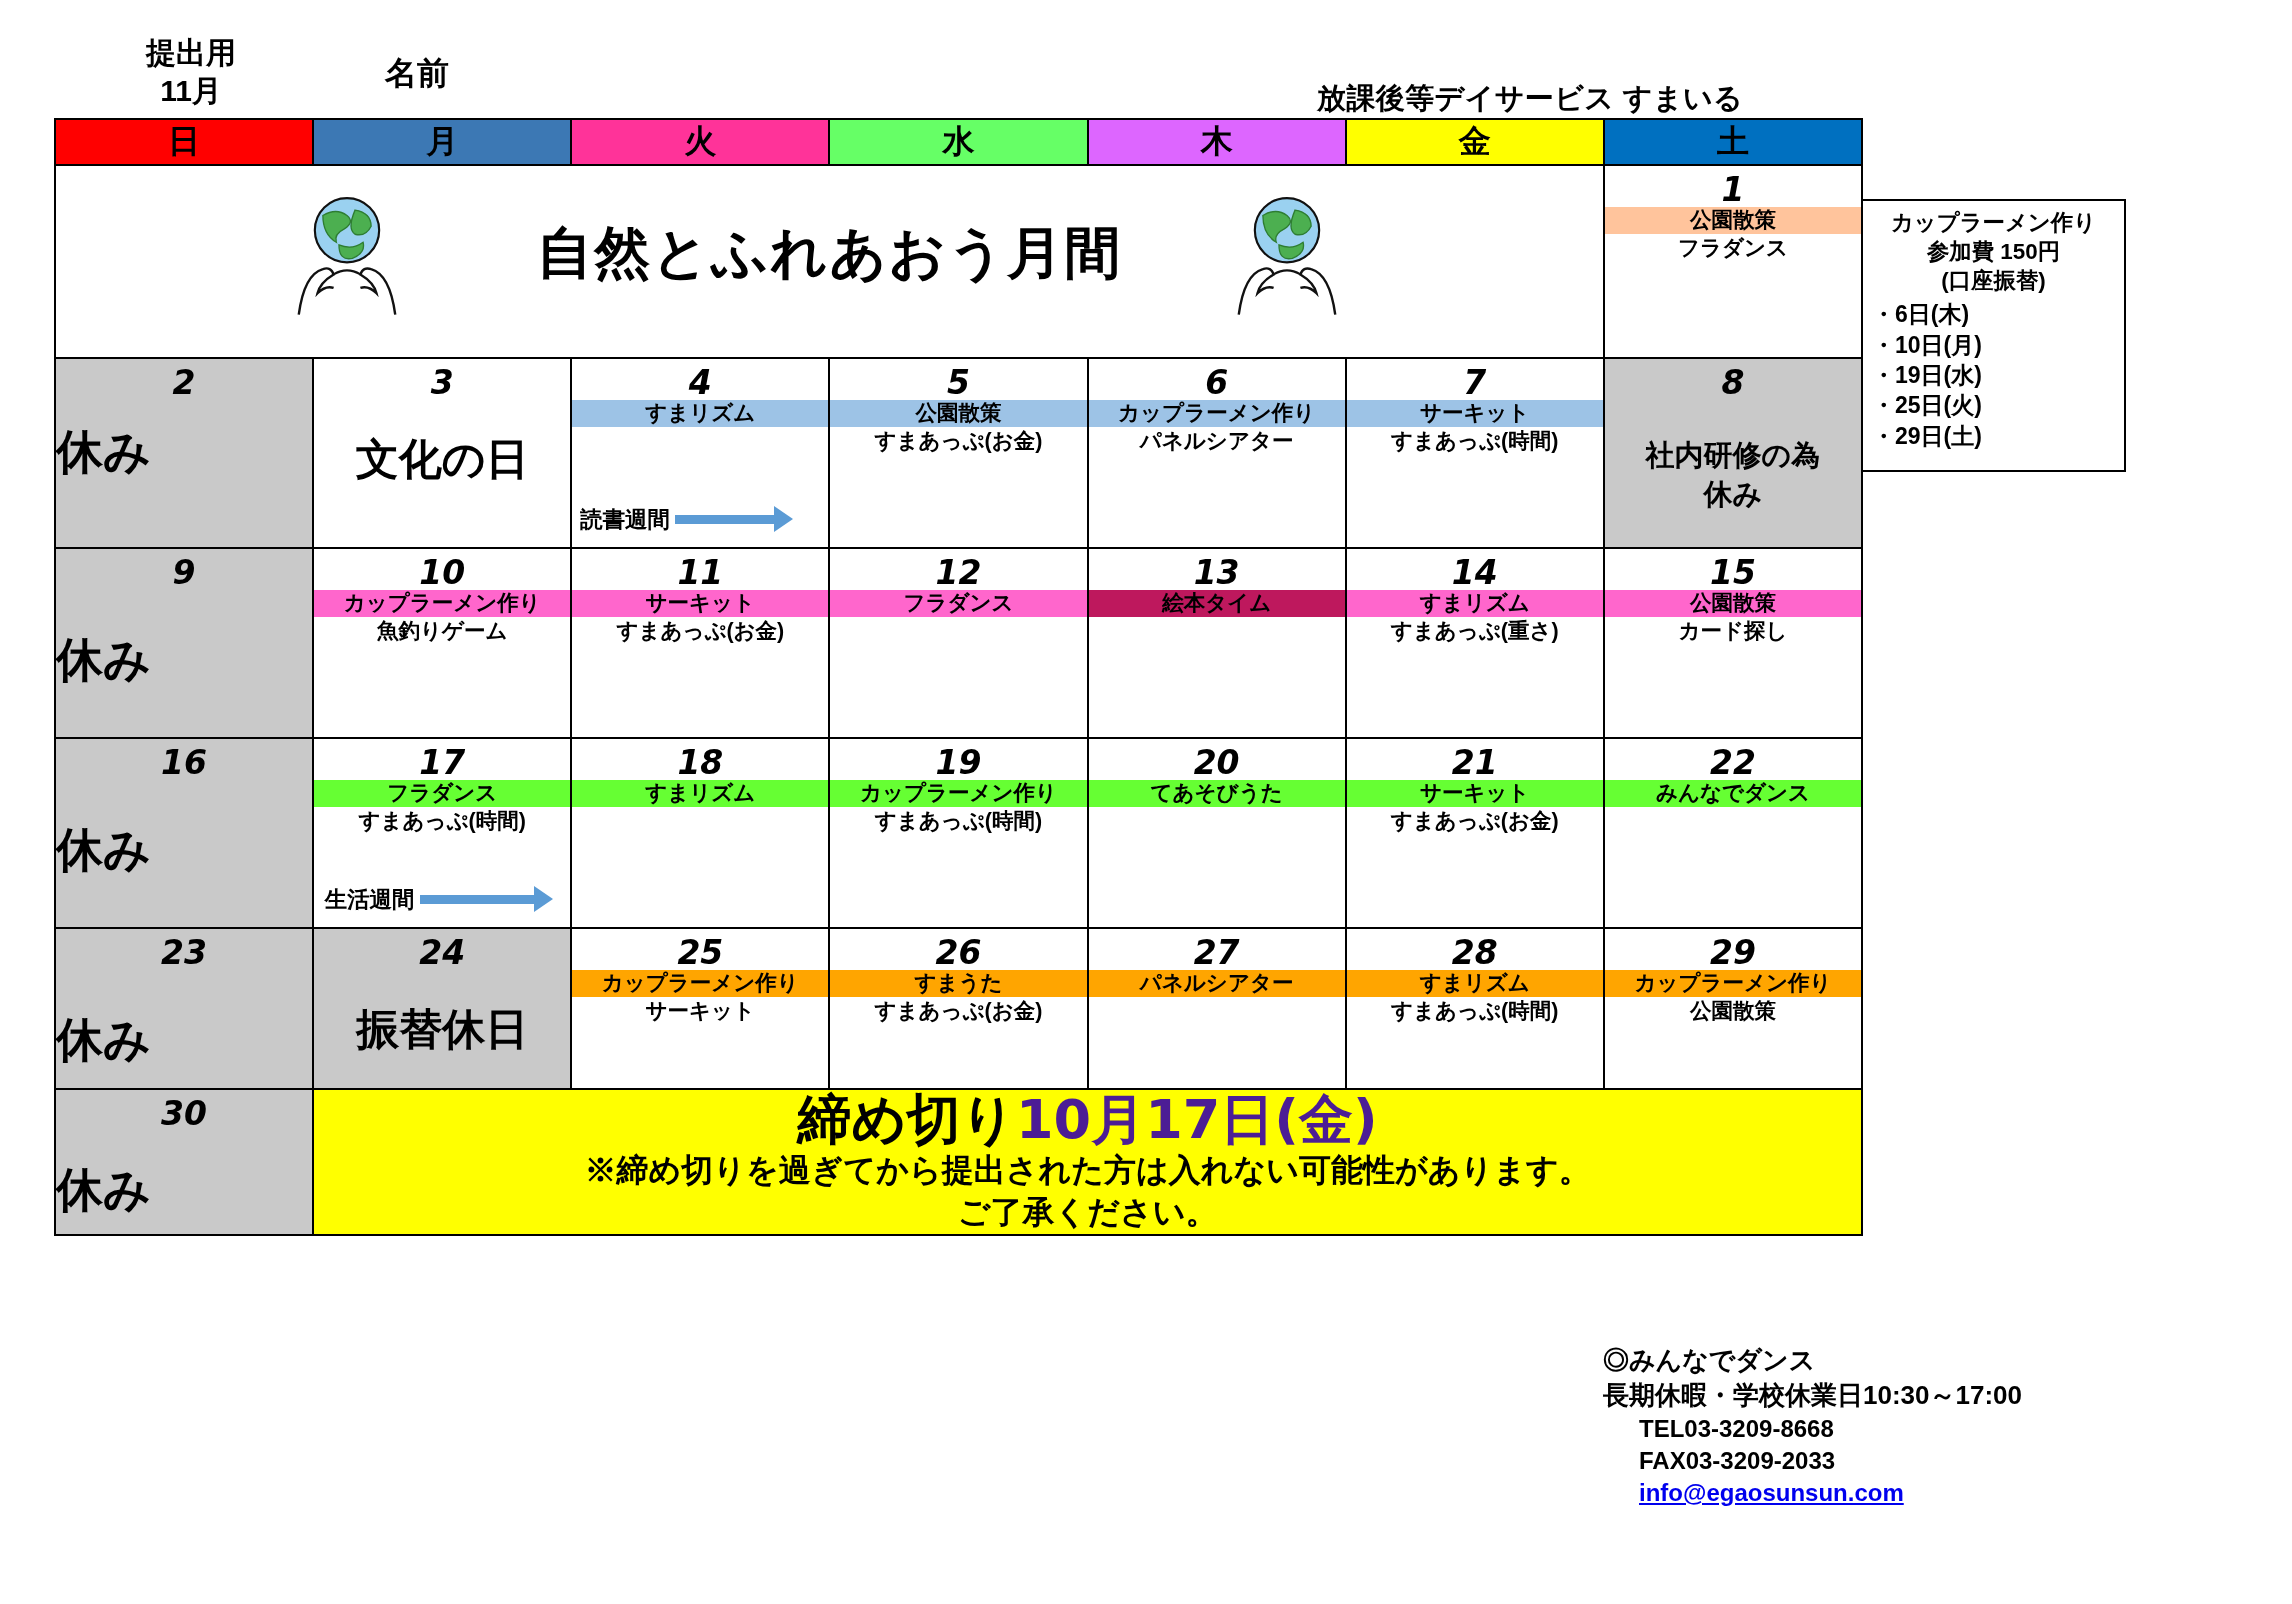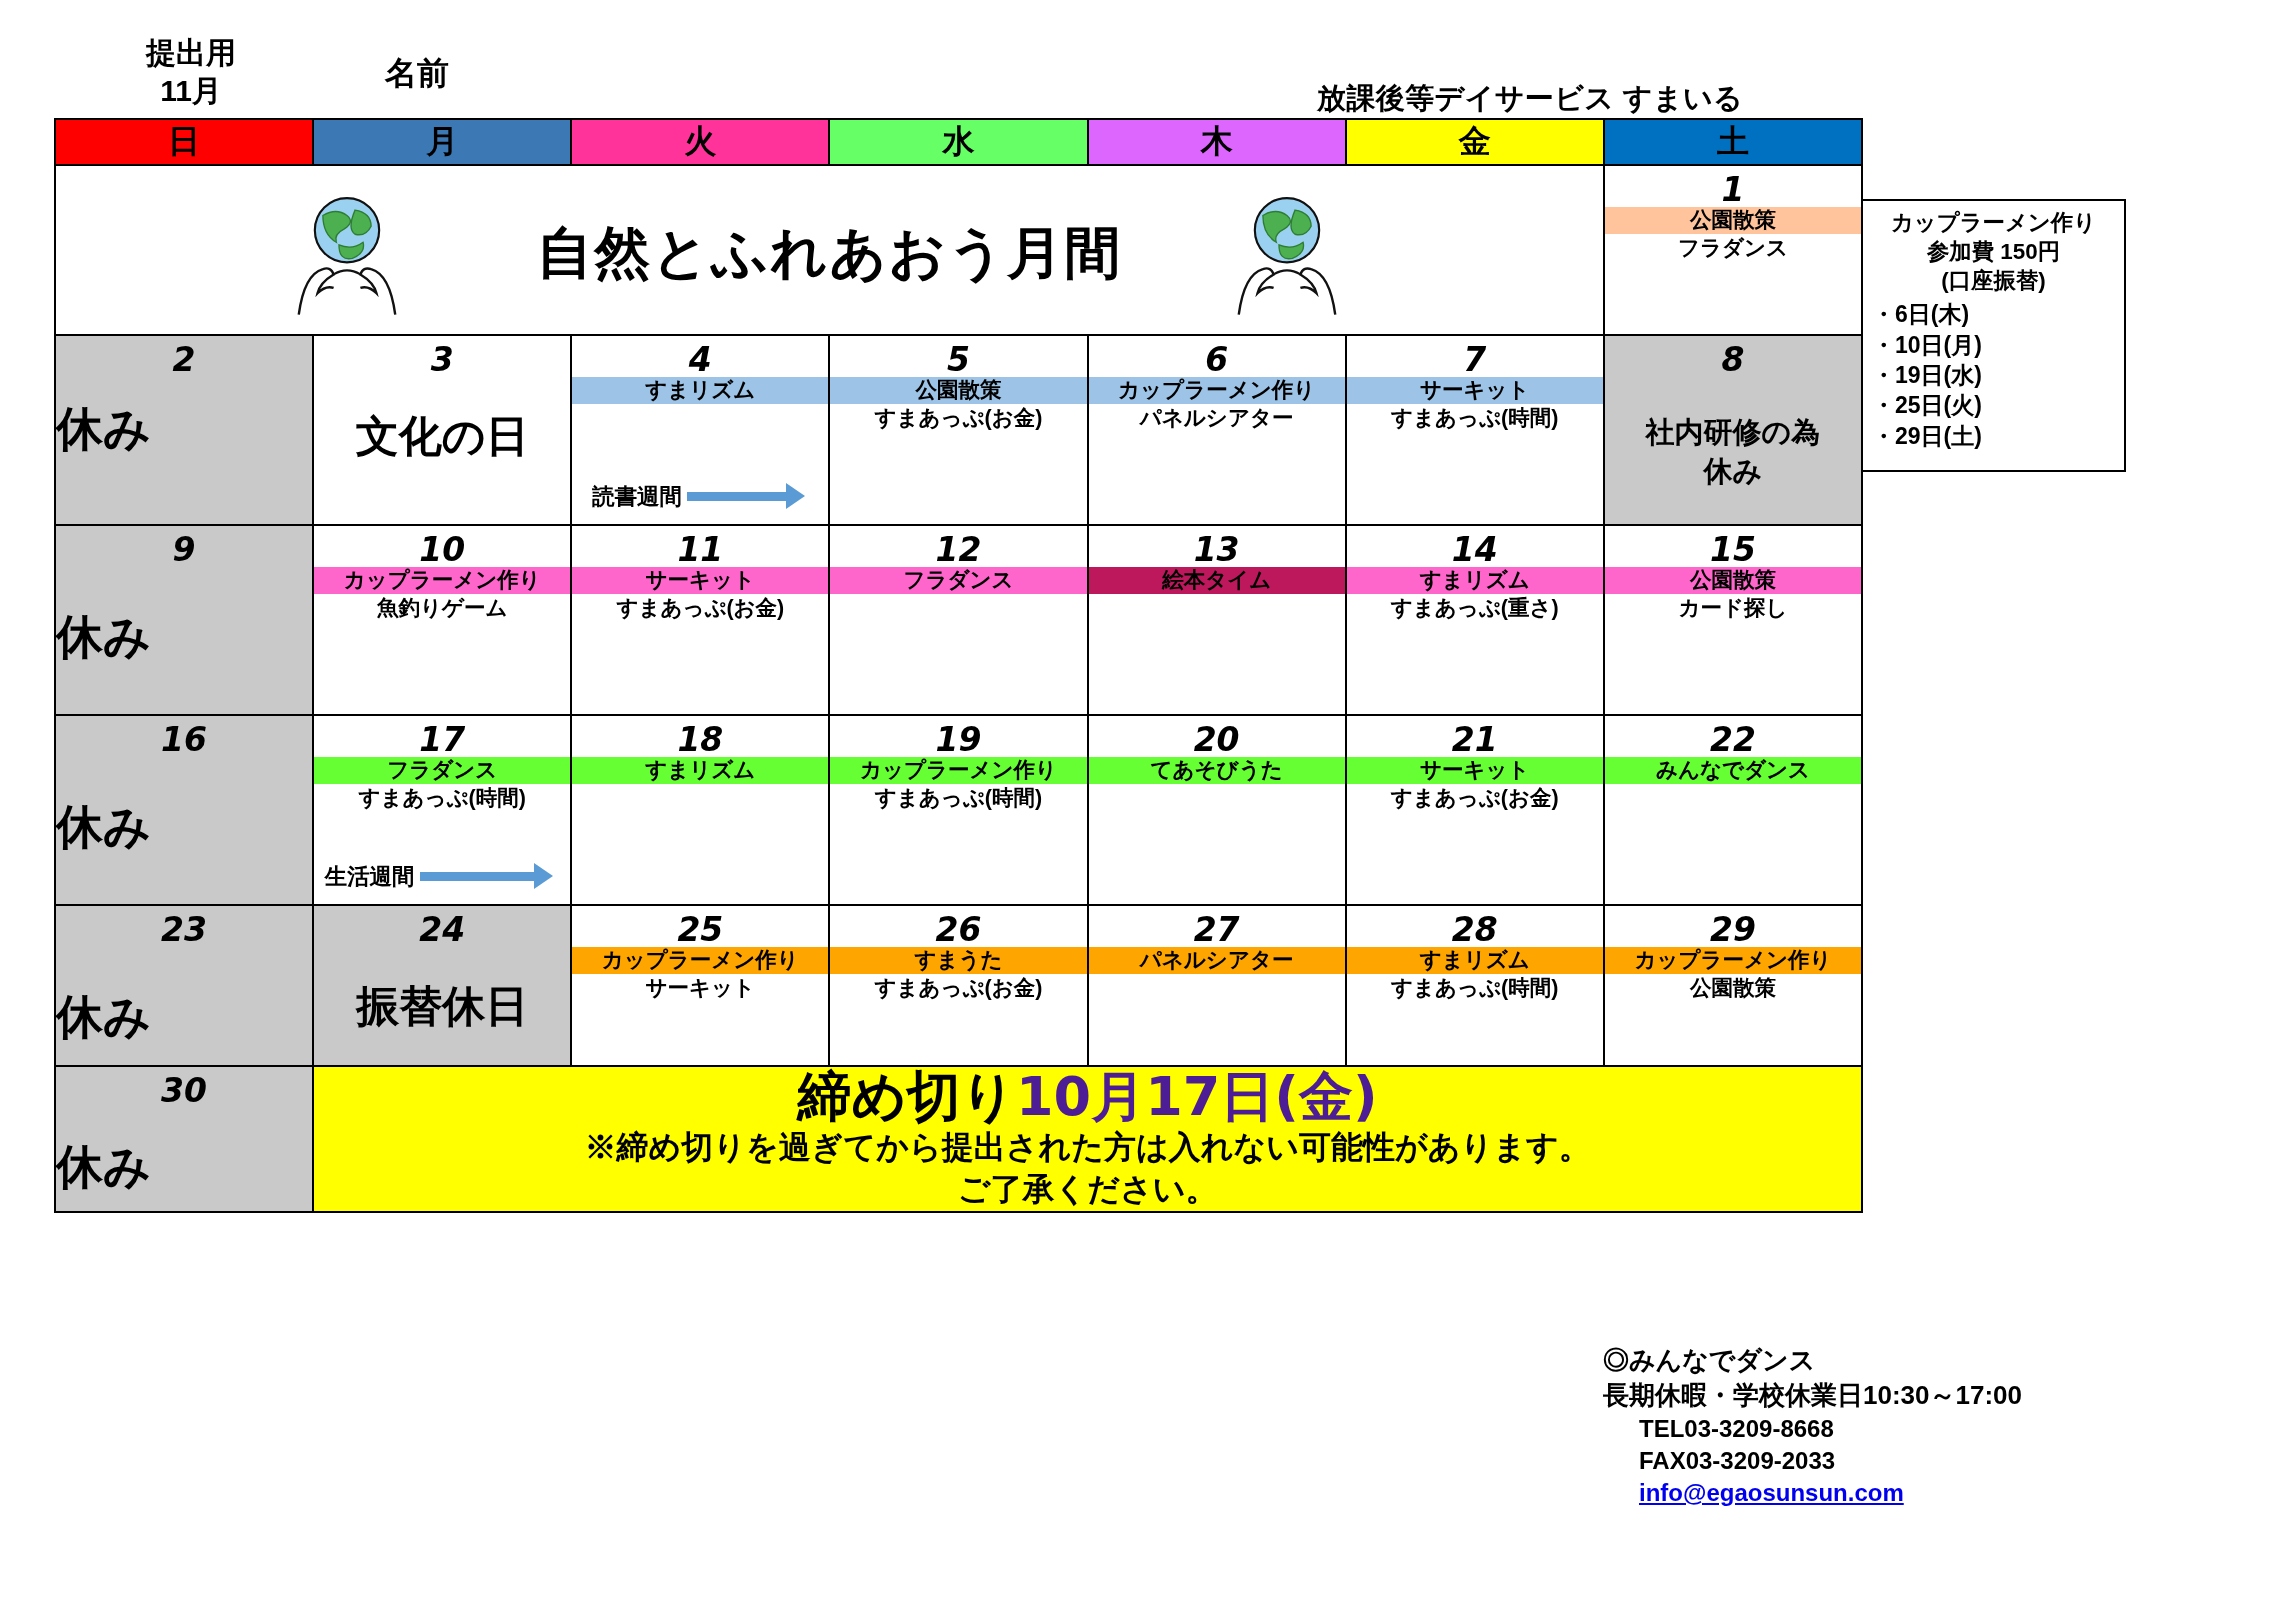--- a/index.html
+++ b/index.html
@@ -93,21 +93,21 @@
   .rest-txt {
     font-size: 47px; font-weight: bold; line-height: 1.15;
   }
   .holiday-txt {
     font-size: 43px; font-weight: bold; line-height: 1.2; text-align: center;
     padding-top: 34px;
   }
   .gray { background: #c9c9c9; }
 
   
-  .banner-cell { height: 170px; position: relative; }
+  .banner-cell { height: 193px; position: relative; }
   .banner-title {
     position: absolute; left: 0; right: 0; top: 50px;
     text-align: center;
     font-size: 56px;
     font-weight: bold;
     font-family: "DejaVu Sans", sans-serif;
     letter-spacing: 1.8px;
   }
   .earth {
     position: absolute;
@@ -257,21 +257,21 @@
         <div class="rest-txt" style="margin-top:25px;">休み</div>
       </td>
       <td>
         <div class="daynum">3</div>
         <div class="holiday-txt">文化の日</div>
       </td>
       <td class="cell">
         <div class="daynum">4</div>
         <div class="band" style="background:#9dc3e6;">すまリズム</div>
         <div class="sub"></div>
-        <div class="weekline" style="left:20px; width:247px;">
+        <div class="weekline" style="left:8px; width:247px;">
           <span class="weeklabel">読書週間</span>
           <span class="arrow" style="width:100px;"></span>
         </div>
       </td>
       <td class="cell">
         <div class="daynum">5</div>
         <div class="band" style="background:#9dc3e6;">公園散策</div>
         <div class="sub">すまあっぷ(お金)</div>
       </td>
       <td class="cell">

